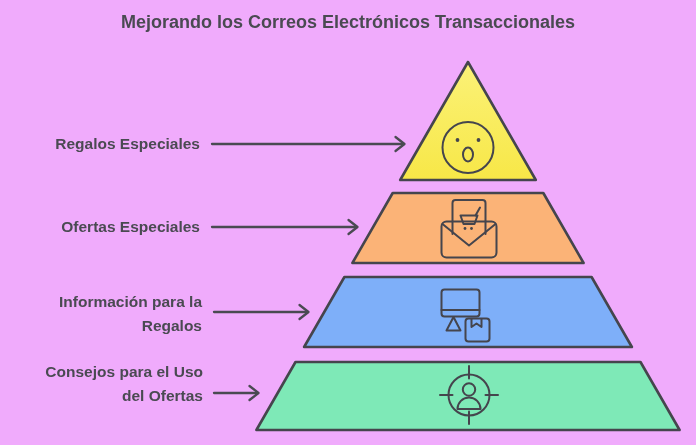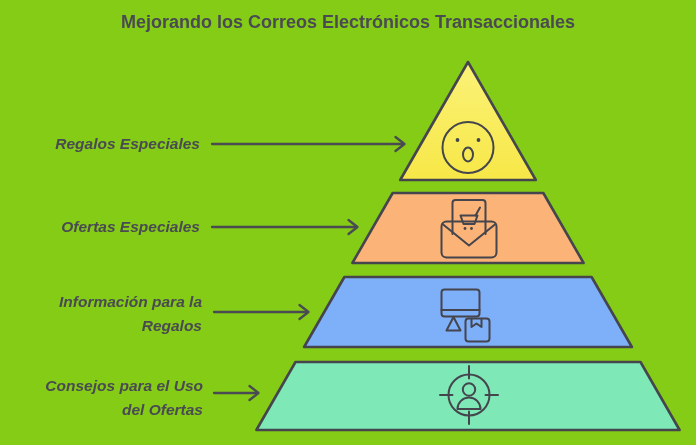--- a/index.html
+++ b/index.html
@@ -1,39 +1,39 @@
 <!DOCTYPE html>
 <html><head>
 <meta charset="utf-8">
 <style>
   html,body{margin:0;padding:0;background:#ffffff;}
   .stage{
     position:relative;
     width:696px;height:445px;
-    background:#84cc16;
+    background:#f0abfc;
     font-family:"Liberation Sans","DejaVu Sans",sans-serif;
     overflow:hidden;
   }
   .title{
     position:absolute;left:0;right:0;top:10px;
     text-align:center;
     font-size:18px;line-height:24px;font-weight:600;
     color:#4A4A52;
   }
   .lbl{
     position:absolute;
     text-align:right;white-space:nowrap;
     font-size:15.5px;line-height:24px;font-weight:600;
     color:#4A4A52;
   }
-  .lbl span{display:block;font-style:italic;}
+  .lbl span{display:block;}
   .lbl-1{right:496px;top:132px;}
   .lbl-2{right:496px;top:215px;}
   .lbl-3{right:494px;top:290px;}
-  .lbl-4{right:493px;top:374px;}
+  .lbl-4{right:493px;top:360px;}
   svg{position:absolute;left:0;top:0;}
 </style>
 </head>
 <body>
 
 <div class="stage">
 
   <svg width="696" height="445" viewBox="0 0 696 445">
     <defs>
       <linearGradient id="gradYellow" x1="0" y1="0" x2="0" y2="1">

